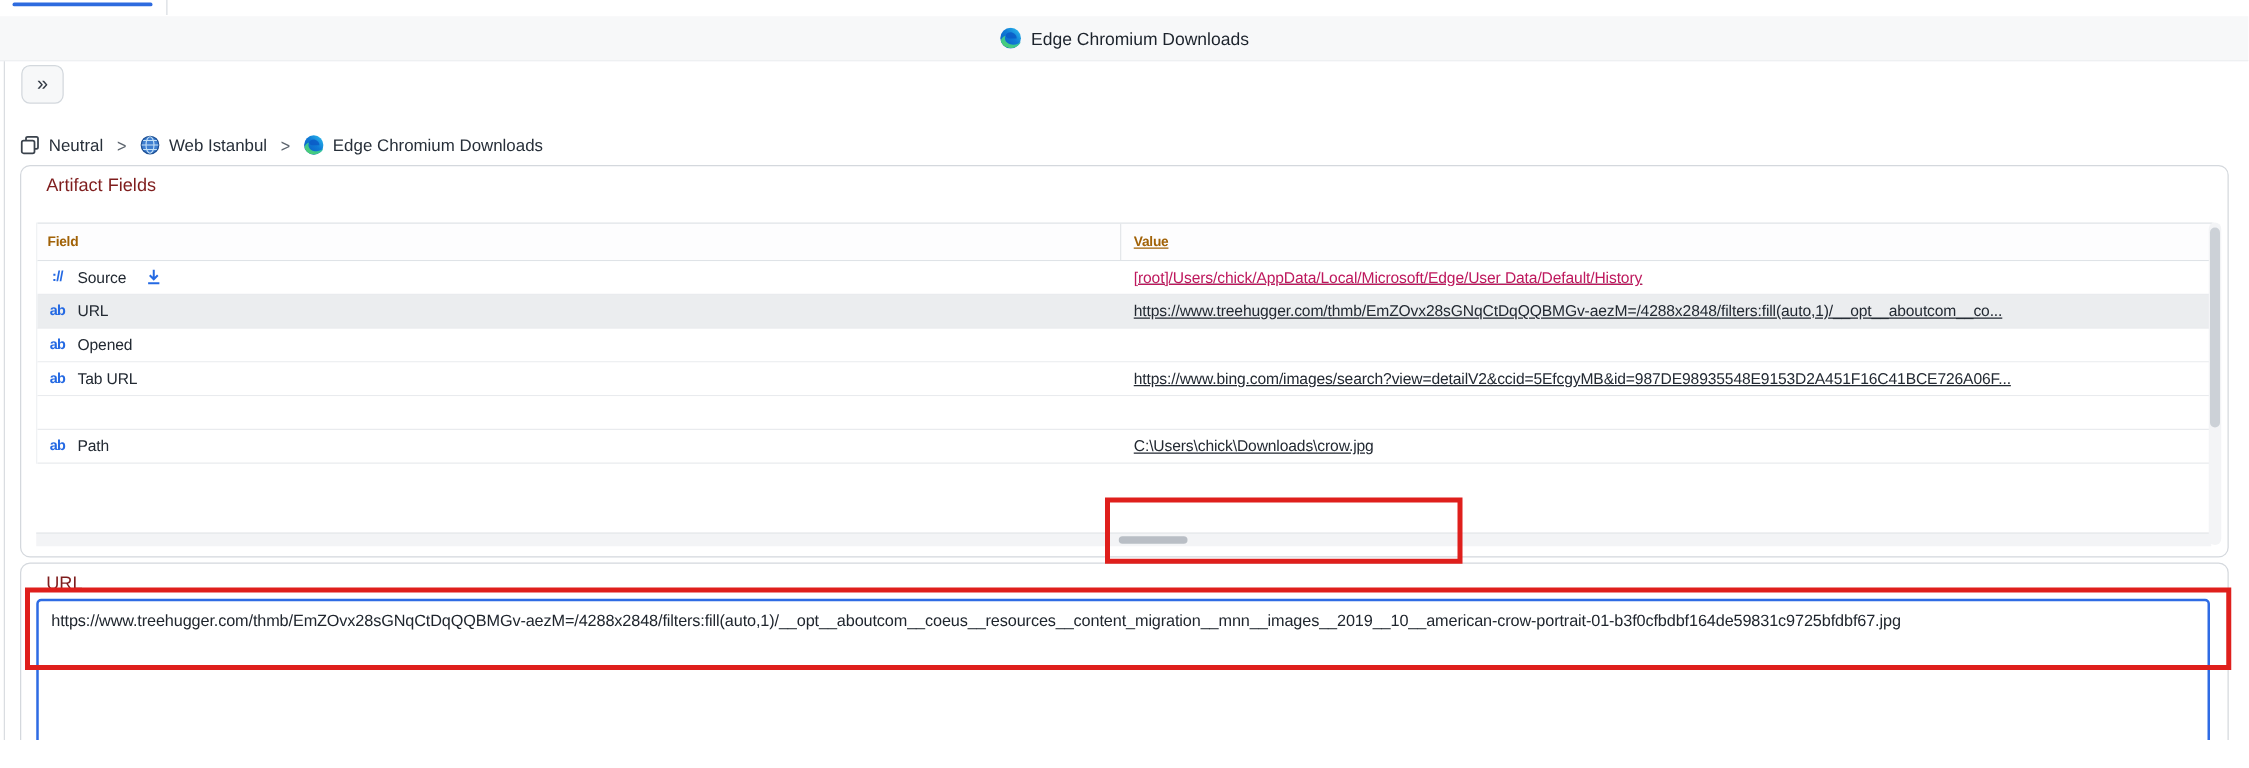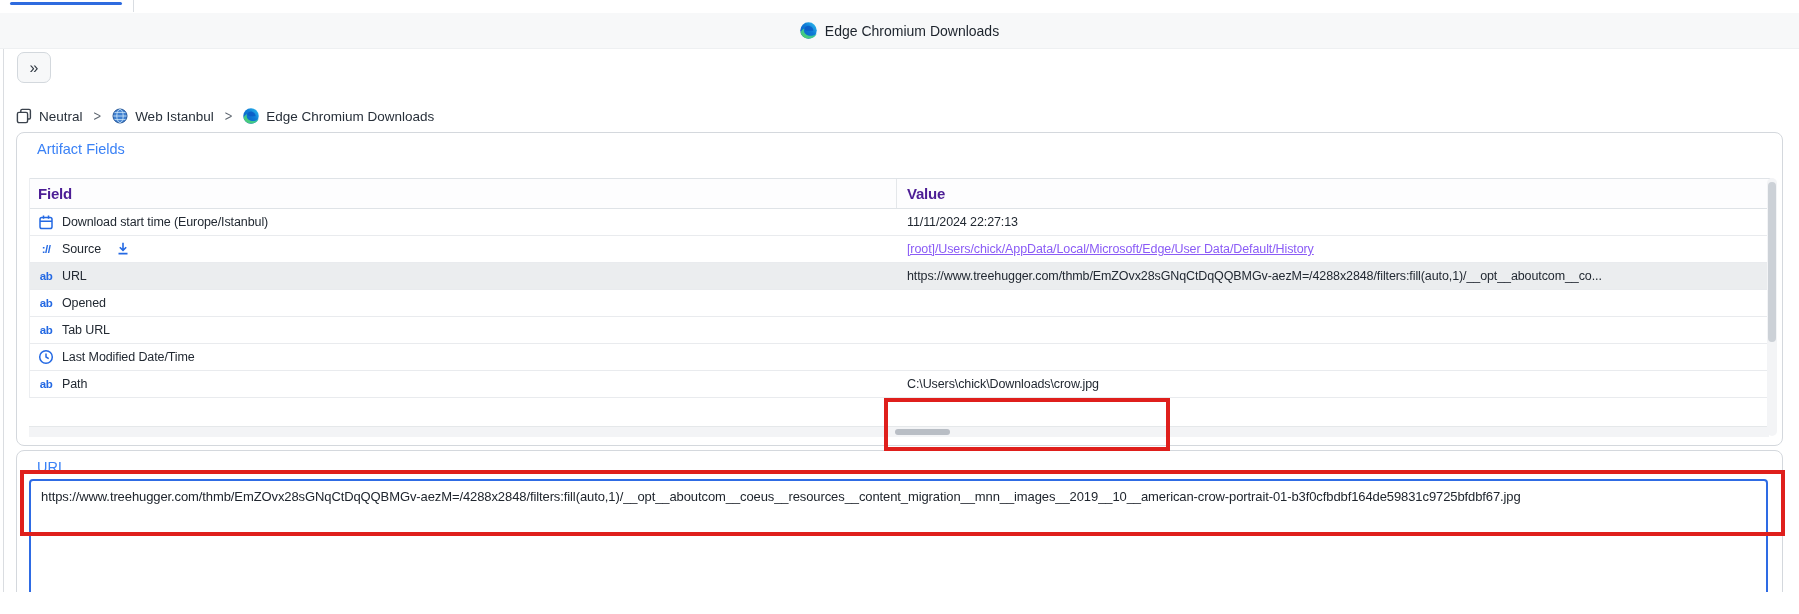--- a/index.html
+++ b/index.html
@@ -24,34 +24,34 @@
   
   .breadcrumb{position:absolute;left:16px;top:106px;height:20px;display:flex;align-items:center;gap:11px;
               font-size:13.5px;color:#272f39;}
   .crumb{display:flex;align-items:center;gap:7px;}
   .crumb-sep{color:#5c646e;font-size:13px;transform:scaleY(1.1);}
 
   
   .panel{position:absolute;left:16px;right:16px;border:1px solid #d4d8dd;border-radius:8px;background:#ffffff;box-sizing:border-box;}
   #panel-artifacts{top:132px;height:314px;}
   #panel-url{top:450px;height:168px;}
-  .panel-title{position:absolute;left:20px;top:8px;font-size:14.5px;color:#3b82f6;}
+  .panel-title{position:absolute;left:20px;top:8px;font-size:14.5px;color:#7f1d1d;}
 
   
   .tbl{position:absolute;left:12px;top:45px;width:1740px;border-left:1px solid #eceef1;border-right:1px solid #eceef1;}
   .tbl-header{display:flex;height:31px;box-sizing:border-box;border-top:1px solid #dfe3e7;border-bottom:1px solid #dfe3e7;
-              background:#fdfdfe;align-items:center;font-weight:bold;font-size:15px;color:#4c1d95;letter-spacing:-0.2px;}
+              background:#fdfdfe;align-items:center;font-weight:bold;font-size:11px;color:#a16207;letter-spacing:-0.2px;}
   .cell-field{width:867px;box-sizing:border-box;padding-left:8px;display:flex;align-items:center;gap:8px;flex:none;}
   .tbl-header .cell-field{border-right:1px solid #e4e7ea;height:100%;}
-  .cell-value{flex:1;box-sizing:border-box;padding-left:10px;white-space:nowrap;overflow:hidden;}
+  .cell-value{flex:1;box-sizing:border-box;padding-left:10px;white-space:nowrap;overflow:hidden;text-decoration:underline;}
   .tbl-row{display:flex;height:27px;box-sizing:border-box;align-items:center;border-bottom:1px solid #e9ebee;
            font-size:12.5px;color:#222932;letter-spacing:-0.1px;background:#ffffff;}
   .tbl-row.selected{background:#ebedef;}
   .field-label{white-space:nowrap;overflow:hidden;}
-  .link{color:#8b5cf6;text-decoration:underline;cursor:pointer;}
+  .link{color:#be185d;text-decoration:underline;cursor:pointer;}
 
   
   .f-icon{width:16px;height:16px;flex:none;display:flex;align-items:center;justify-content:center;}
   .txt-icon{color:#2469e3;font-weight:bold;font-size:11.5px;letter-spacing:-0.5px;flex:none;width:16px;text-align:center;}
   .dl-icon{margin-left:6px;}
 
   
   .hscroll{position:absolute;left:12px;top:293px;width:1740px;height:10px;background:#f3f4f6;border-top:1px solid #e5e8ea;}
   .hscroll-thumb{position:absolute;left:866px;top:2px;width:55px;height:6px;background:#b9bec5;border-radius:3px;cursor:pointer;}
   .vscroll{position:absolute;right:5px;top:45px;width:10px;height:258px;background:#f3f4f6;border-radius:5px;}
@@ -160,29 +160,20 @@
     <div class="tbl">
       <div class="tbl-header">
         <div class="cell-field">
           <span>Field</span>
         </div>
         <div class="cell-value">
           <span>Value</span>
         </div>
       </div>
 
-      <div class="tbl-row">
-        <div class="cell-field">
-          <svg class="f-icon" viewBox="0 0 16 16">
-              <use href="#sym-cal"></use>
-            </svg>
-          <span class="field-label">Download start time (Europe/Istanbul)</span>
-        </div>
-        <div class="cell-value">11/11/2024 22:27:13</div>
-      </div>
 
       <div class="tbl-row">
         <div class="cell-field">
           <span class="txt-icon">://</span>
           <span class="field-label">Source</span>
           <svg class="f-icon dl-icon" viewBox="0 0 16 16">
               <use href="#sym-dl"></use>
             </svg>
         </div>
         <div class="cell-value">
@@ -203,29 +194,24 @@
           <span class="txt-icon">ab</span>
           <span class="field-label">Opened</span>
         </div>
       </div>
 
       <div class="tbl-row">
         <div class="cell-field">
           <span class="txt-icon">ab</span>
           <span class="field-label">Tab URL</span>
         </div>
-      </div>
-
-      <div class="tbl-row">
-        <div class="cell-field">
-          <svg class="f-icon" viewBox="0 0 16 16">
-              <use href="#sym-clock"></use>
-            </svg>
-          <span class="field-label">Last Modified Date/Time</span>
-        </div>
+        <div class="cell-value">https://www.bing.com/images/search?view=detailV2&amp;ccid=5EfcgyMB&amp;id=987DE98935548E9153D2A451F16C41BCE726A06F...</div>
+      </div>
+
+      <div class="tbl-row">
       </div>
 
 
       <div class="tbl-row">
         <div class="cell-field">
           <span class="txt-icon">ab</span>
           <span class="field-label">Path</span>
         </div>
         <div class="cell-value">C:\Users\chick\Downloads\crow.jpg</div>
       </div>

